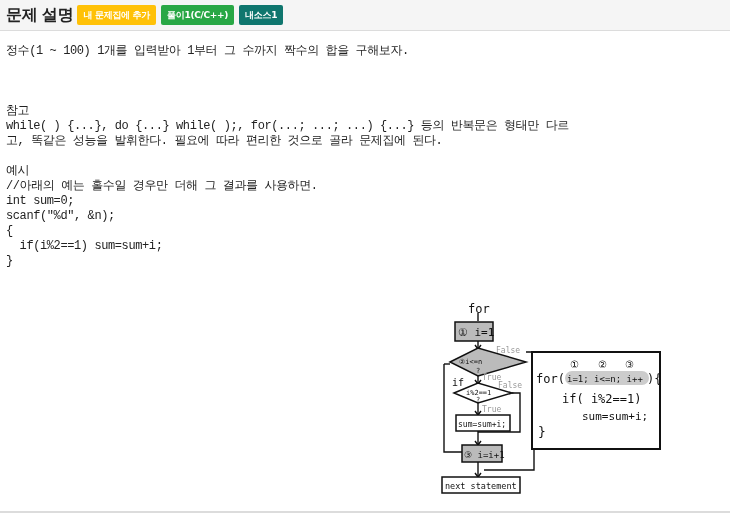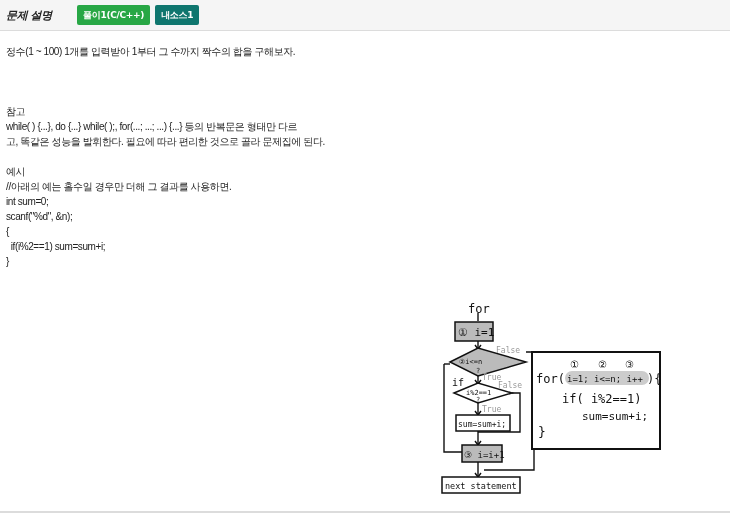--- a/index.html
+++ b/index.html
@@ -5,49 +5,50 @@
   * { box-sizing: border-box; margin: 0; padding: 0; }
   html, body { width: 730px; height: 513px; background: #ffffff; overflow: hidden; }
   body { font-family: "Liberation Sans", "DejaVu Sans", sans-serif; color: #222; position: relative; }
 
   .header {
     position: absolute; left: 0; top: 0; width: 730px; height: 31px;
     background: #f5f5f5; border-bottom: 1px solid #dcdcdc;
     display: flex; align-items: center; padding-left: 6px;
   }
   .header-title {
-    font-size: 11px; font-weight: bold; color: #222; margin-right: 25px; letter-spacing: -0.2px; font-style: italic;
+    font-size: 16px; font-weight: bold; color: #222; margin-right: 4px; letter-spacing: -0.2px;
   }
   .btn {
     height: 20px; padding: 0 6px; border-radius: 2px; font-size: 9px; font-weight: bold;
     color: #fff; display: inline-flex; align-items: center; margin-right: 5px; cursor: pointer;
     border: none; font-family: "DejaVu Sans", sans-serif; letter-spacing: -0.3px;
   }
   .btn-yellow { background: #ffc107; }
   .btn-green { background: #28a745; }
   .btn-blue { background: #0f766e; }
 
   .content {
-    position: absolute; left: 6px; top: 44px; font-size: 10px; line-height: 15px;
-    color: #222; font-family: Liberation Sans, sans-serif; letter-spacing: -0.4px;
+    position: absolute; left: 6px; top: 44px; font-size: 12px; line-height: 15px;
+    color: #222; font-family: Liberation Mono, monospace; letter-spacing: -0.4px;
   }
   .content p { white-space: pre; }
   .gap { height: 15px; }
 
   .footer-line {
     position: absolute; left: 0; top: 511px; width: 730px; height: 2px; background: #dcdcdc;
   }
 
   .figure { position: absolute; left: 428px; top: 296px; width: 240px; height: 200px; }
 </style>
 </head>
 <body>
 
 <div class="header">
   <span class="header-title">문제 설명</span>
+  <button class="btn btn-yellow">내 문제집에 추가</button>
   <button class="btn btn-green">풀이1(C/C++)</button>
   <button class="btn btn-blue">내소스1</button>
 </div>
 
 <div class="content">
   <p>정수(1 ~ 100) 1개를 입력받아 1부터 그 수까지 짝수의 합을 구해보자.</p>
   <div class="gap"></div>
   <div class="gap"></div>
   <div class="gap"></div>
   <p>참고</p>

